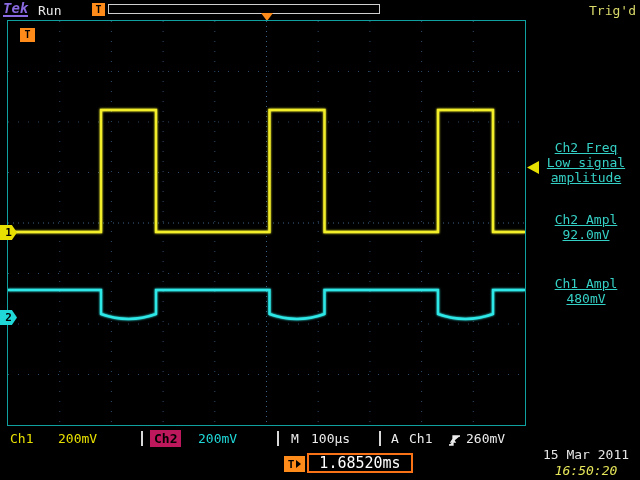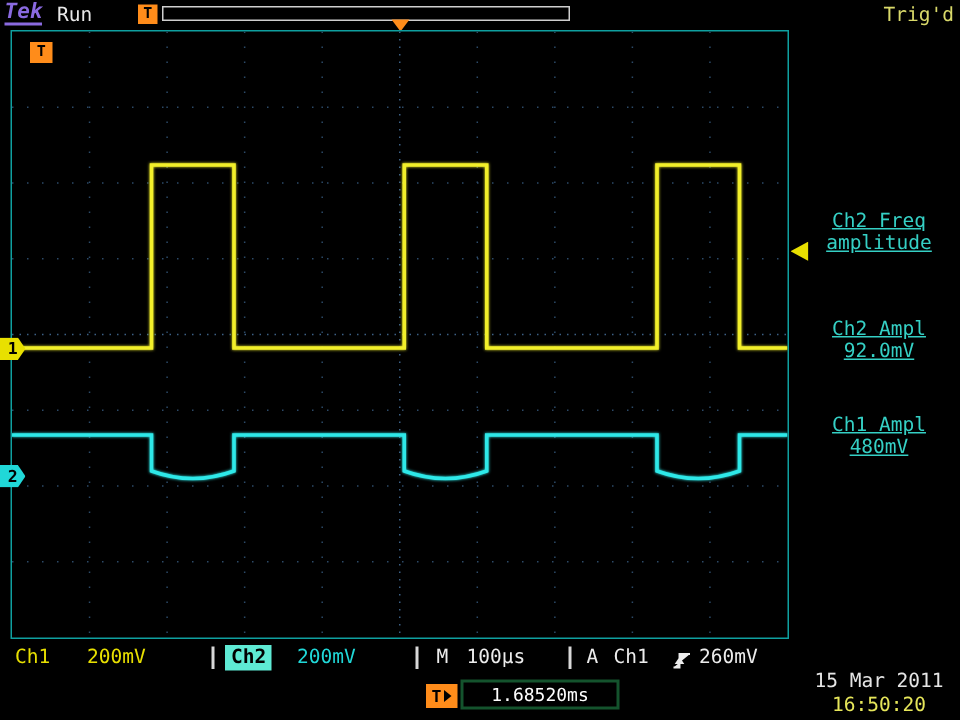--- a/index.html
+++ b/index.html
@@ -35,40 +35,40 @@
   
   .measure{left:532px;width:108px;text-align:center;color:#35d0c5;font-size:13px;line-height:15px;text-decoration:underline;}
   .m1{top:140px}.m2{top:212px}.m3{top:276px}
 
   
   .sb{font-size:13px;top:431px;line-height:16px;text-align:right;}
   .sb-ch1{left:10px;color:#e8e000;}
   .sb-ch1v{left:58px;color:#e8e000;}
   .sep{width:2px;height:15px;background:#d8d8d8;top:431px;}
   .sep1{left:141px}.sep2{left:277px}.sep3{left:379px}
-  .sb-ch2box{left:150px;top:430px;background:#5eead4;color:#000;padding:0 4px;height:17px;
+  .sb-ch2box{left:150px;top:430px;background:#be185d;color:#000;padding:0 4px;height:17px;
              line-height:17px;font-size:13px;font-weight:bold;}
   .sb-ch2v{left:198px;color:#20d8d8;}
   .sb-m{left:291px;color:#ececec;}
   .sb-mv{left:311px;color:#ececec;}
   .sb-a{left:391px;color:#ececec;}
   .sb-asrc{left:409px;color:#ececec;}
   .slope{left:448px;top:432px;}
   .sb-alev{left:466px;color:#ececec;}
 
   
   .tbox-bot{left:284px;top:456px;width:21px;height:16px;background:#ff8c1a;color:#000;
             display:flex;align-items:center;justify-content:center;gap:2px;
             font-size:11px;font-weight:bold;}
   .arrow-right{width:0;height:0;border-top:4px solid transparent;border-bottom:4px solid transparent;
                border-left:5px solid #000;}
-  .delaybox{left:307px;top:453px;width:106px;height:20px;border:2px solid #14532d;color:#fff;
-            font-size:12px;text-align:center;line-height:16px;box-sizing:border-box;}
+  .delaybox{left:307px;top:453px;width:106px;height:20px;border:2px solid #f97316;color:#fff;
+            font-size:15px;text-align:center;line-height:16px;box-sizing:border-box;}
   .date{left:534px;top:447px;width:104px;text-align:center;color:#e5e5e5;font-size:13px;}
-  .time{left:534px;top:463px;width:104px;text-align:center;color:#e6e65a;font-size:13px;}
+  .time{left:534px;top:463px;width:104px;text-align:center;color:#e6e65a;font-size:13px;font-style:italic;}
 </style>
 </head>
 <body>
 
 <div class="screen">
 
   <span class="abs tek">Tek</span>
   <span class="abs run">Run</span>
   <div class="abs tbox-top">T</div>
   <div class="abs recordbar"></div>
@@ -100,20 +100,21 @@
       </svg>
     <div class="abs tflag">T</div>
   </div>
 
   <div class="abs badge badge1">1</div>
   <div class="abs badge badge2">2</div>
   <div class="abs trig-arrow"></div>
 
   <div class="abs measure m1">
     <div>Ch2 Freq</div>
+    <div>Low signal</div>
     <div>amplitude</div>
   </div>
   <div class="abs measure m2">
     <div>Ch2 Ampl</div>
     <div>92.0mV</div>
   </div>
   <div class="abs measure m3">
     <div>Ch1 Ampl</div>
     <div>480mV</div>
   </div>

